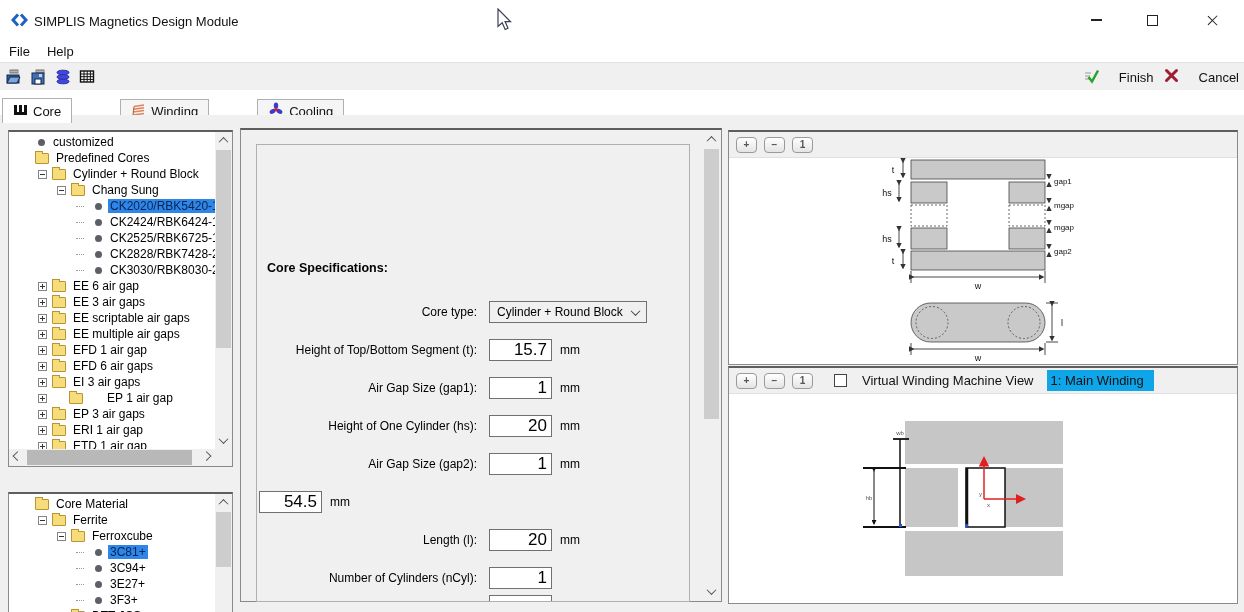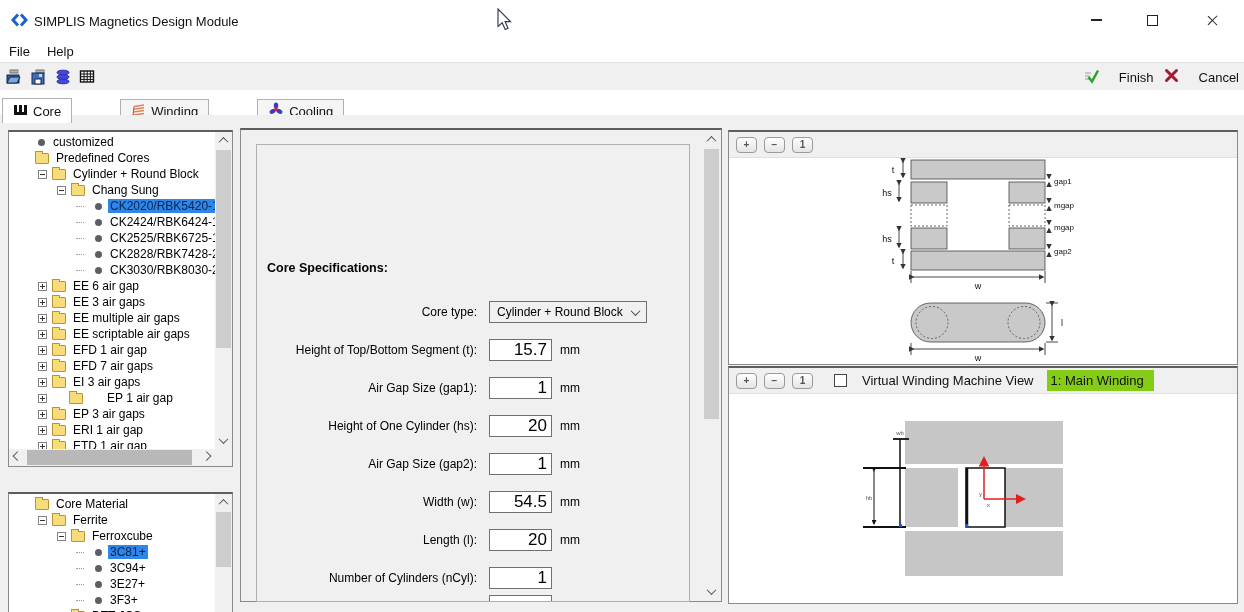--- a/index.html
+++ b/index.html
@@ -88,21 +88,21 @@
   #center-scroll { top:1px; bottom:1px; right:1px; }
 
   
   .mini-toolbar { position:absolute; left:0; top:0; right:0; height:26px; background:#f0f0f0;
                   border-bottom:1px solid #e0e0e0; display:flex; align-items:center; padding-left:7px; gap:7px; }
   .mini-btn { width:21px; height:16px; border:1px solid #9a9a9a; border-radius:4px;
               background:linear-gradient(#ffffff,#e4e4e4); color:#555; font-size:10px; font-weight:bold;
               display:flex; align-items:center; justify-content:center; }
   .vwm-check { width:13px; height:13px; background:#fff; border:1px solid #444; margin-left:14px; flex:none; }
   .vwm-title { margin-left:8px; font-size:13px; color:#111; white-space:nowrap; }
-  .vwm-sel { margin-left:6px; font-size:13px; color:#111; background:#84cc16; padding:3px 10px 3px 4px; white-space:nowrap; }
+  .vwm-sel { margin-left:6px; font-size:13px; color:#111; background:#0ea5e9; padding:3px 10px 3px 4px; white-space:nowrap; }
   .canvas { position:absolute; left:0; top:26px; right:0; bottom:0; background:#fff; }
 
   #cursor { position:absolute; left:497px; top:8px; z-index:50; }
 </style>
 </head>
 <body>
 
 <div id="window">
 
   <div class="titlebar">
@@ -280,36 +280,36 @@
           <span class="tree-label">EE 6 air gap</span>
         </div>
         <div class="tree-row" style="padding-left: 27px;">
           <span class="exp exp-plus"></span>
           <span class="folder-icon"></span>
           <span class="tree-label">EE 3 air gaps</span>
         </div>
         <div class="tree-row" style="padding-left: 27px;">
           <span class="exp exp-plus"></span>
           <span class="folder-icon"></span>
+          <span class="tree-label">EE scriptable air gaps</span>
+        </div>
+        <div class="tree-row" style="padding-left: 27px;">
+          <span class="exp exp-plus"></span>
+          <span class="folder-icon"></span>
           <span class="tree-label">EE multiple air gaps</span>
         </div>
         <div class="tree-row" style="padding-left: 27px;">
           <span class="exp exp-plus"></span>
           <span class="folder-icon"></span>
-          <span class="tree-label">EE scriptable air gaps</span>
-        </div>
-        <div class="tree-row" style="padding-left: 27px;">
-          <span class="exp exp-plus"></span>
-          <span class="folder-icon"></span>
           <span class="tree-label">EFD 1 air gap</span>
         </div>
         <div class="tree-row" style="padding-left: 27px;">
           <span class="exp exp-plus"></span>
           <span class="folder-icon"></span>
-          <span class="tree-label">EFD 7 air gaps</span>
+          <span class="tree-label">EFD 6 air gaps</span>
         </div>
         <div class="tree-row" style="padding-left: 27px;">
           <span class="exp exp-plus"></span>
           <span class="folder-icon"></span>
           <span class="tree-label">EI 3 air gaps</span>
         </div>
         <div class="tree-row" style="padding-left: 27px; gap: 17px;">
           <span class="exp exp-plus"></span>
           <span class="folder-icon"></span>
           <span class="tree-label">EP 1 air gap</span>
@@ -446,21 +446,20 @@
             <span class="f-unit">mm</span>
           </div>
           <div class="form-row">
             <div class="f-label">Air Gap Size (gap2):</div>
             <div class="f-input">
               <span class="f-value">1</span>
             </div>
             <span class="f-unit">mm</span>
           </div>
           <div class="form-row">
-            <div class="f-label">Width (w):</div>
             <div class="f-input">
               <span class="f-value">54.5</span>
             </div>
             <span class="f-unit">mm</span>
           </div>
           <div class="form-row">
             <div class="f-label">Length (l):</div>
             <div class="f-input">
               <span class="f-value">20</span>
             </div>

